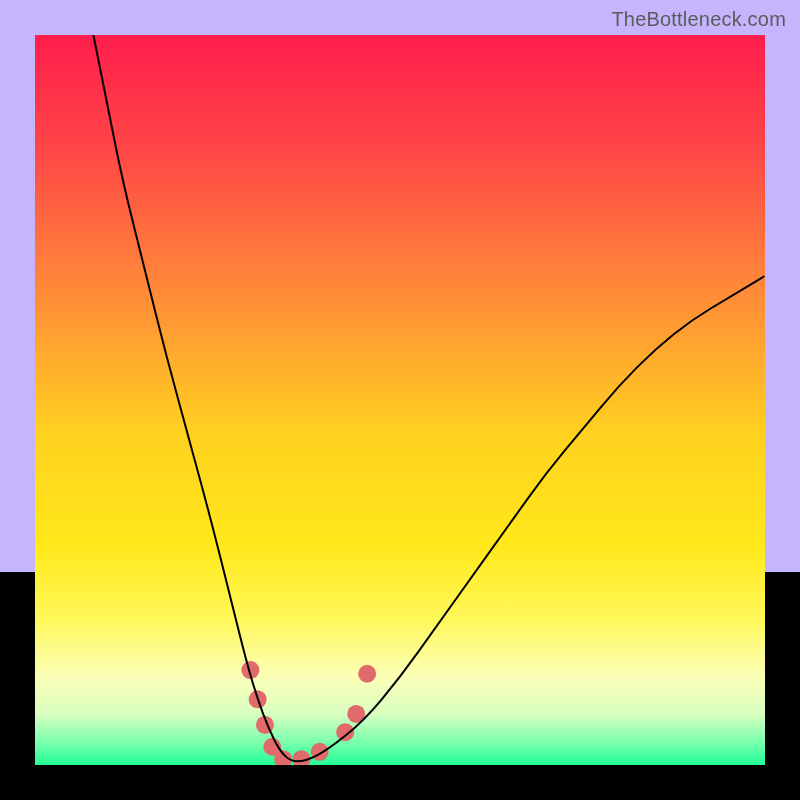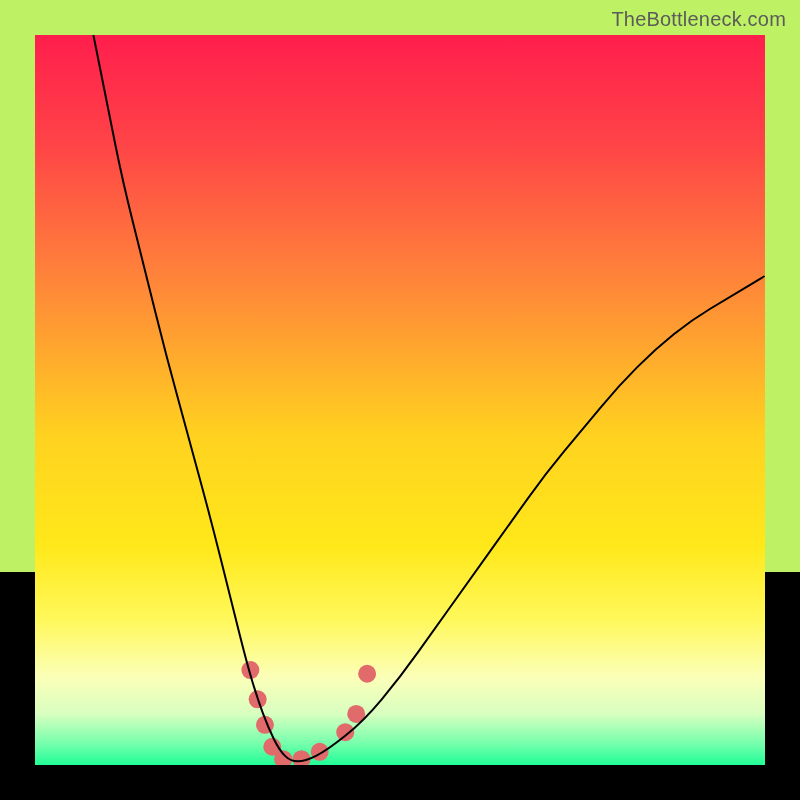--- a/index.html
+++ b/index.html
@@ -10,21 +10,21 @@
     background: #000;
     overflow: hidden;
     font-family: Arial, Helvetica, sans-serif;
   }
   .frame {
     position: absolute;
     left: 0;
     top: 0;
     width: 800px;
     height: 572px;
-    background: #bef264;
+    background: #c4b5fd;
   }
   .plot-area {
     position: absolute;
     left: 35px;
     top: 35px;
     width: 730px;
     height: 730px;
     overflow: hidden;
   }
   .gradient-bg {

